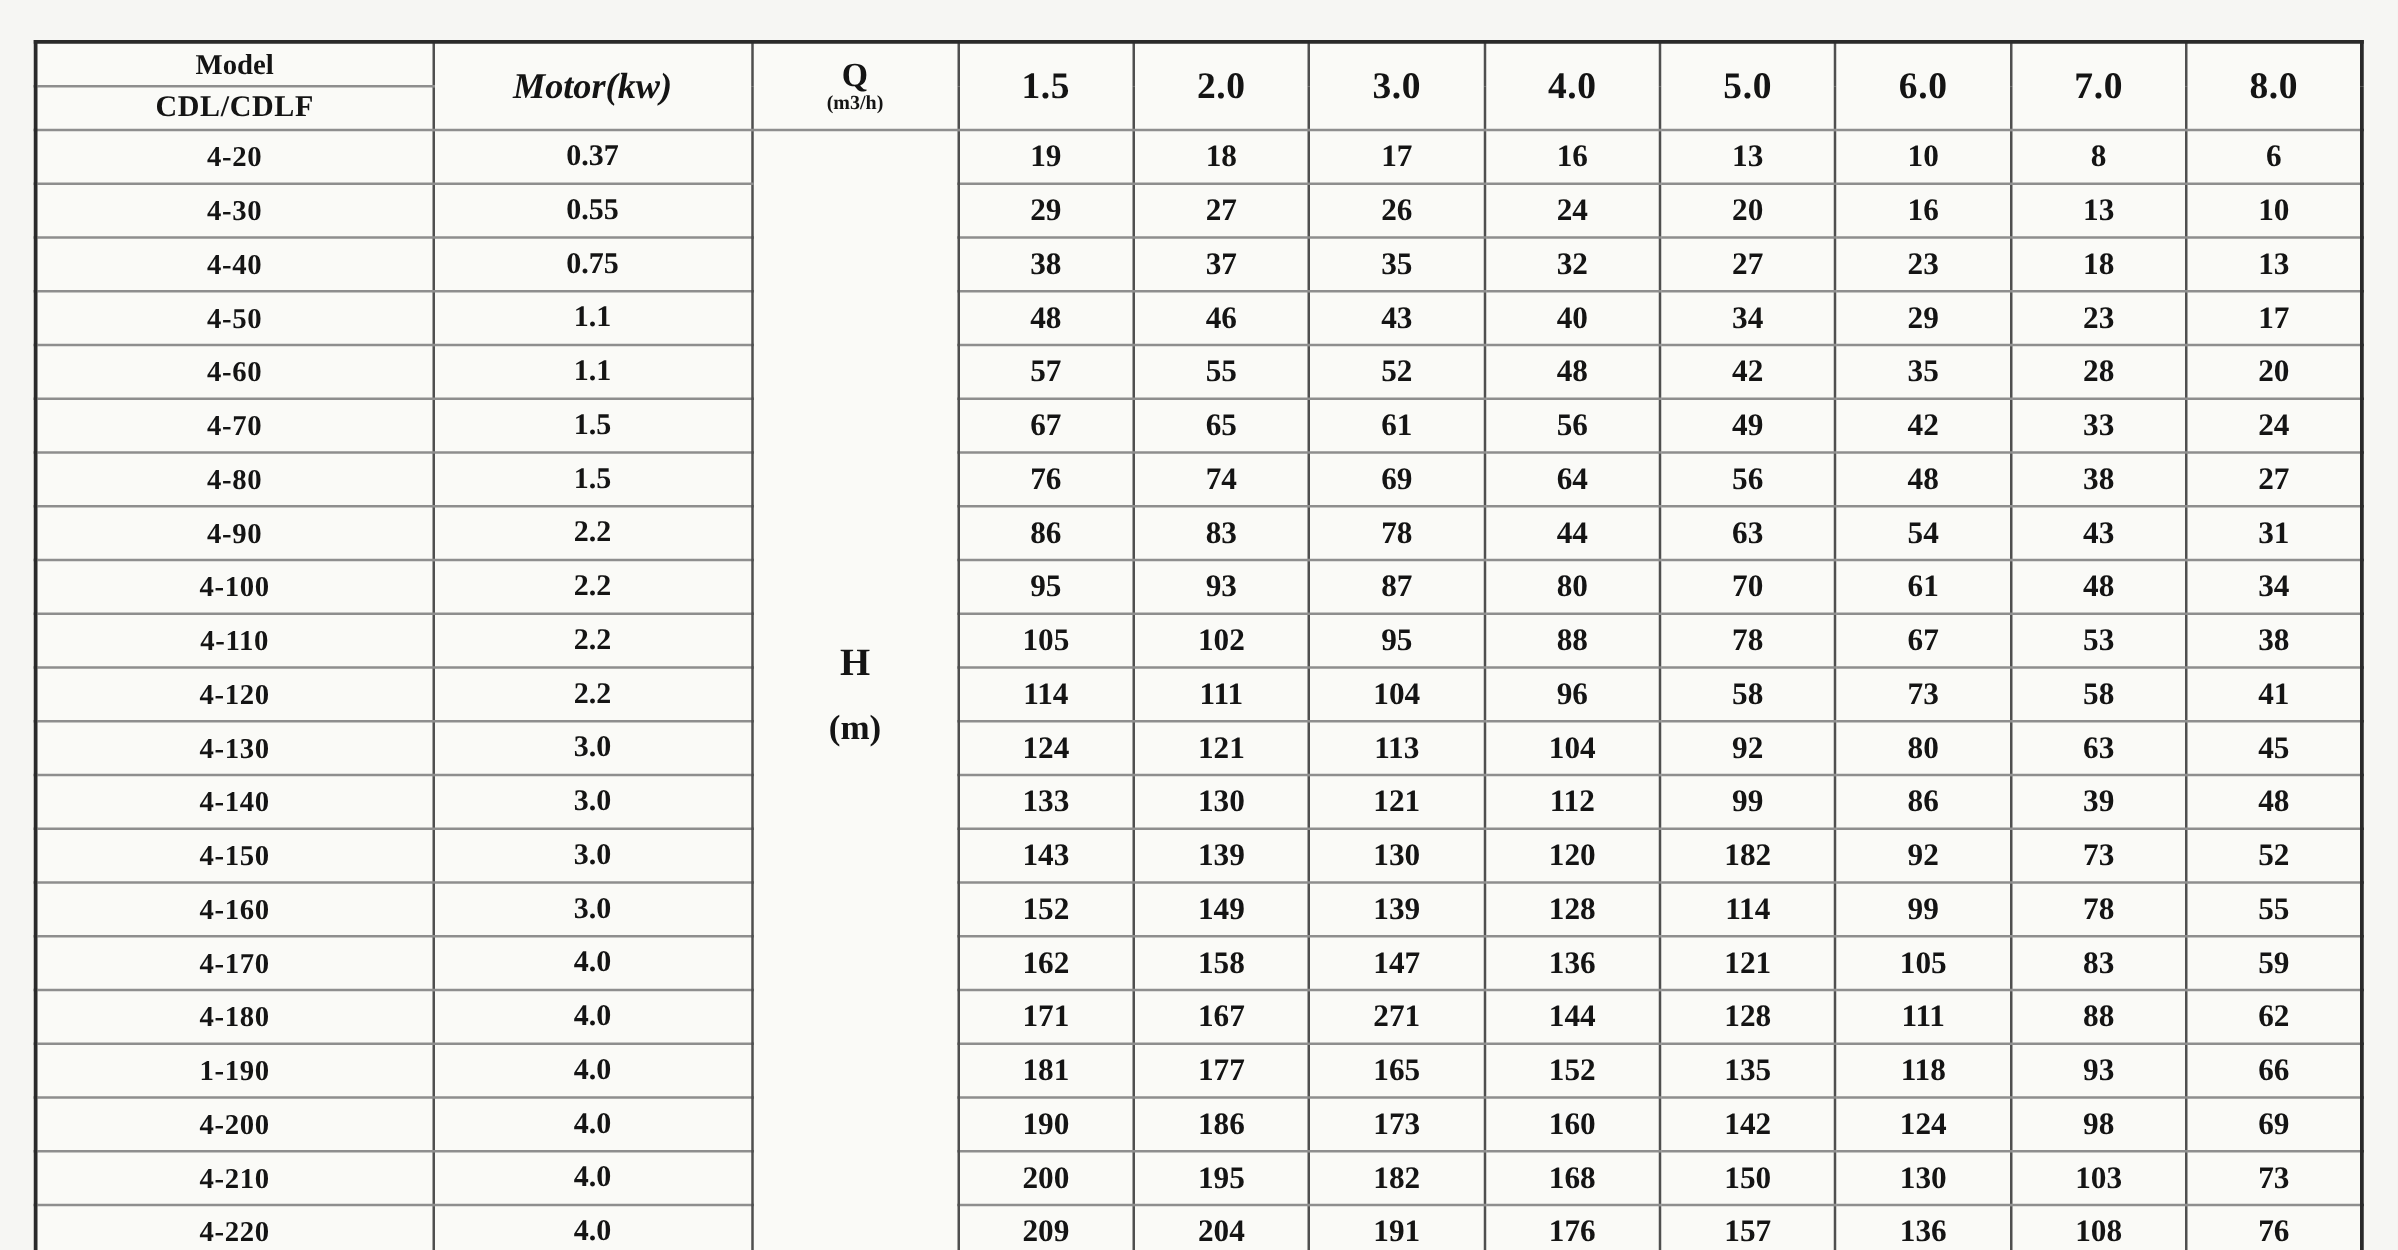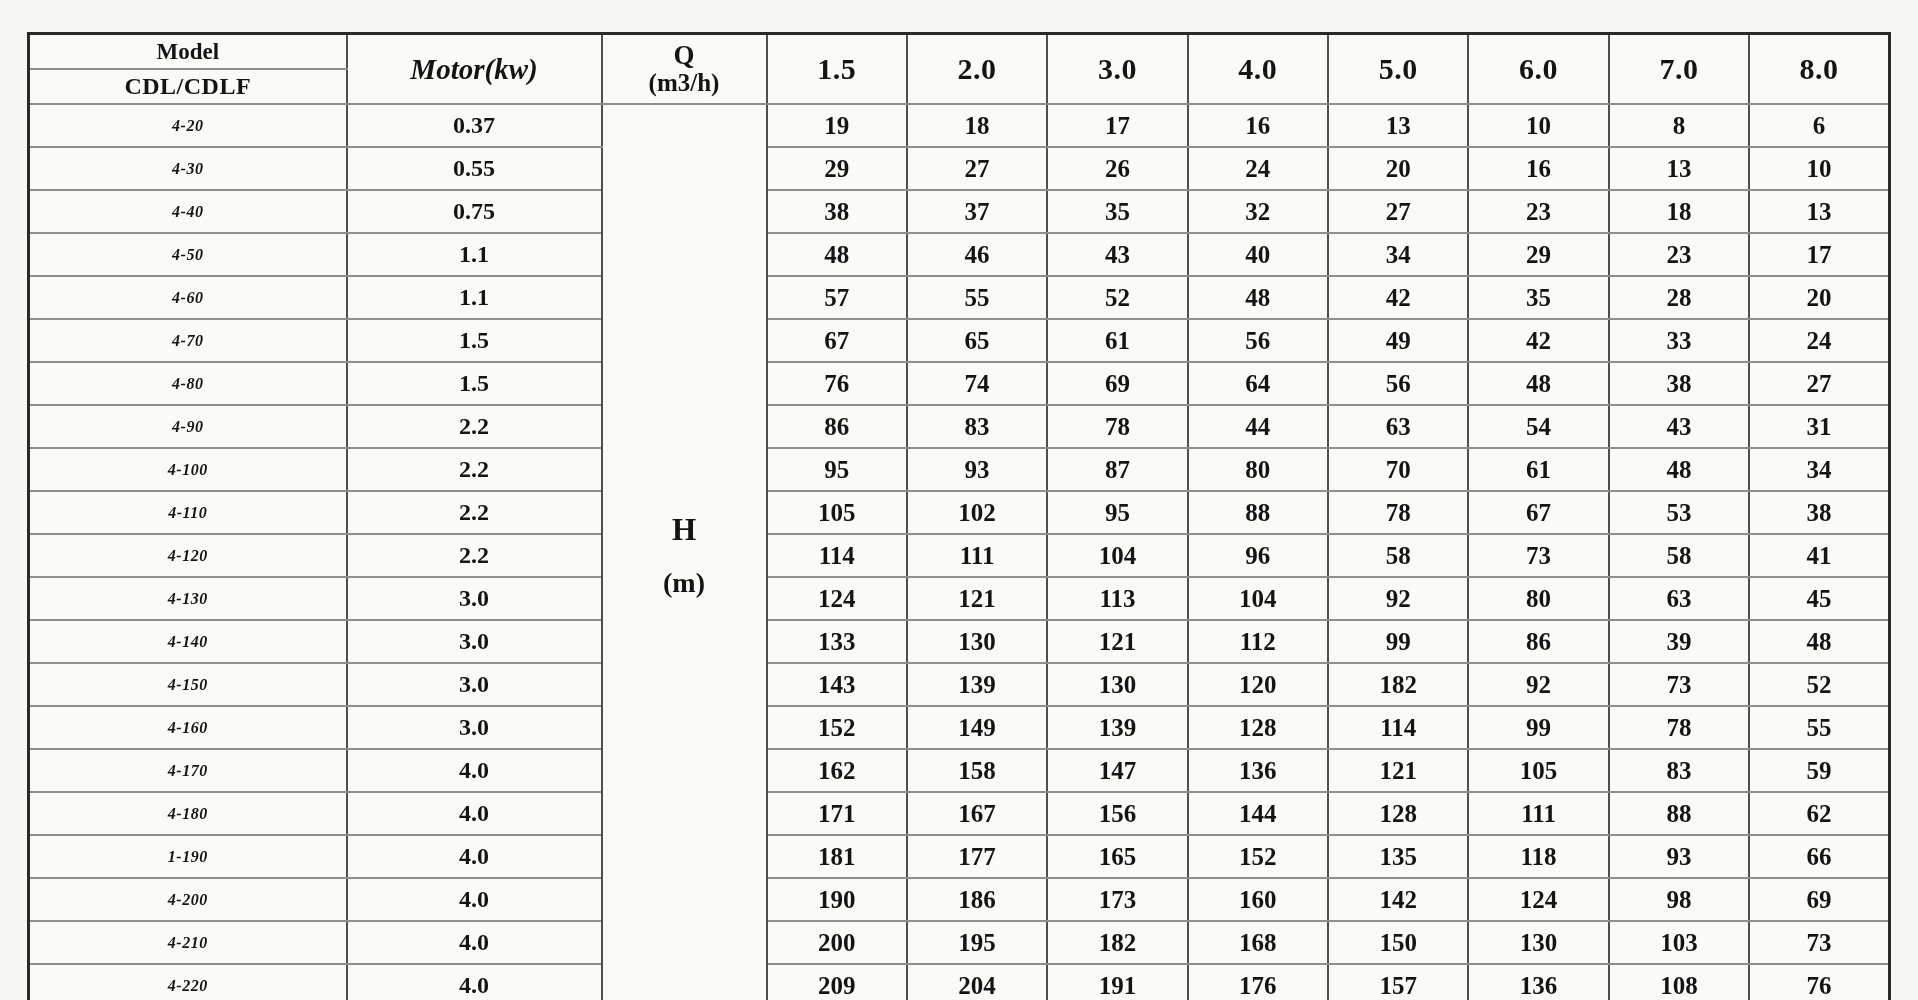--- a/index.html
+++ b/index.html
@@ -21,24 +21,24 @@
     border-left:2px solid #4f4f4f;border-right:2px solid #4f4f4f;
     border-top:2px solid #8e8e8e;border-bottom:2px solid #8e8e8e;
     color:#141414;overflow:hidden;white-space:nowrap;
   }
   thead th{border-bottom:3px solid #383838;}
   .th-model-top{height:33px;font-size:23px;border-bottom:3px solid #a3a3a3;}
   .th-model-bottom{height:33px;font-size:24px;letter-spacing:0.5px;margin-top:12px;}
   .th-motor{font-size:29px;font-style:italic;}
   .th-q{line-height:1.02;}
   .th-q .q-sym{font-size:27px;}
-  .th-q .q-unit{font-size:25px;}
+  .th-q .q-unit{font-size:16px;}
   .th-flow{font-size:30px;letter-spacing:0.5px;}
   tbody td{height:41px;font-size:25px;}
-  tbody td.model{font-size:16px;letter-spacing:0.5px;font-style:italic;}
+  tbody td.model{font-size:23px;letter-spacing:0.5px;}
   tbody td.motor{font-size:24px;}
   tbody td.num{font-size:25px;}
   td.hcell{background:#fafaf7;}
   .hbox{display:flex;flex-direction:column;align-items:center;justify-content:center;gap:24px;}
   .hline{font-size:31px;line-height:1;}
   .hline.small{font-size:28px;}
 </style>
 </head>
 <body>
 
@@ -275,21 +275,21 @@
           <td class="num">121</td>
           <td class="num">105</td>
           <td class="num">83</td>
           <td class="num">59</td>
         </tr>
         <tr>
           <td class="model">4-180</td>
           <td class="motor">4.0</td>
           <td class="num">171</td>
           <td class="num">167</td>
-          <td class="num">156</td>
+          <td class="num">271</td>
           <td class="num">144</td>
           <td class="num">128</td>
           <td class="num">111</td>
           <td class="num">88</td>
           <td class="num">62</td>
         </tr>
         <tr>
           <td class="model">1-190</td>
           <td class="motor">4.0</td>
           <td class="num">181</td>

